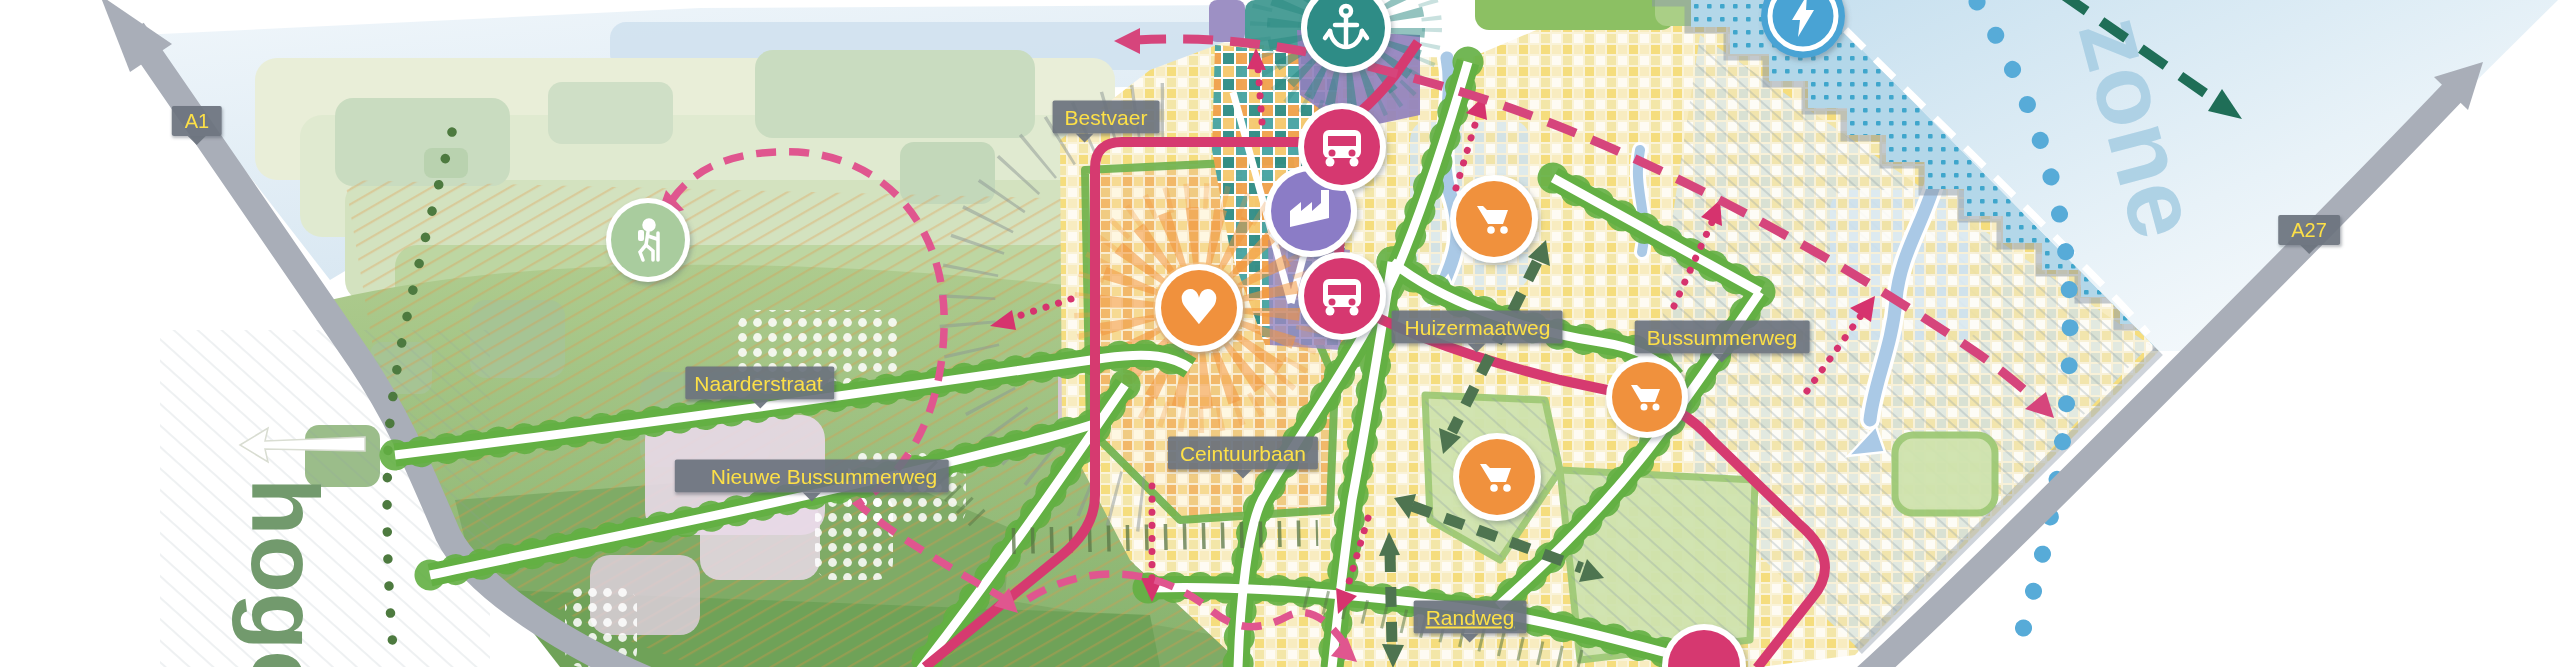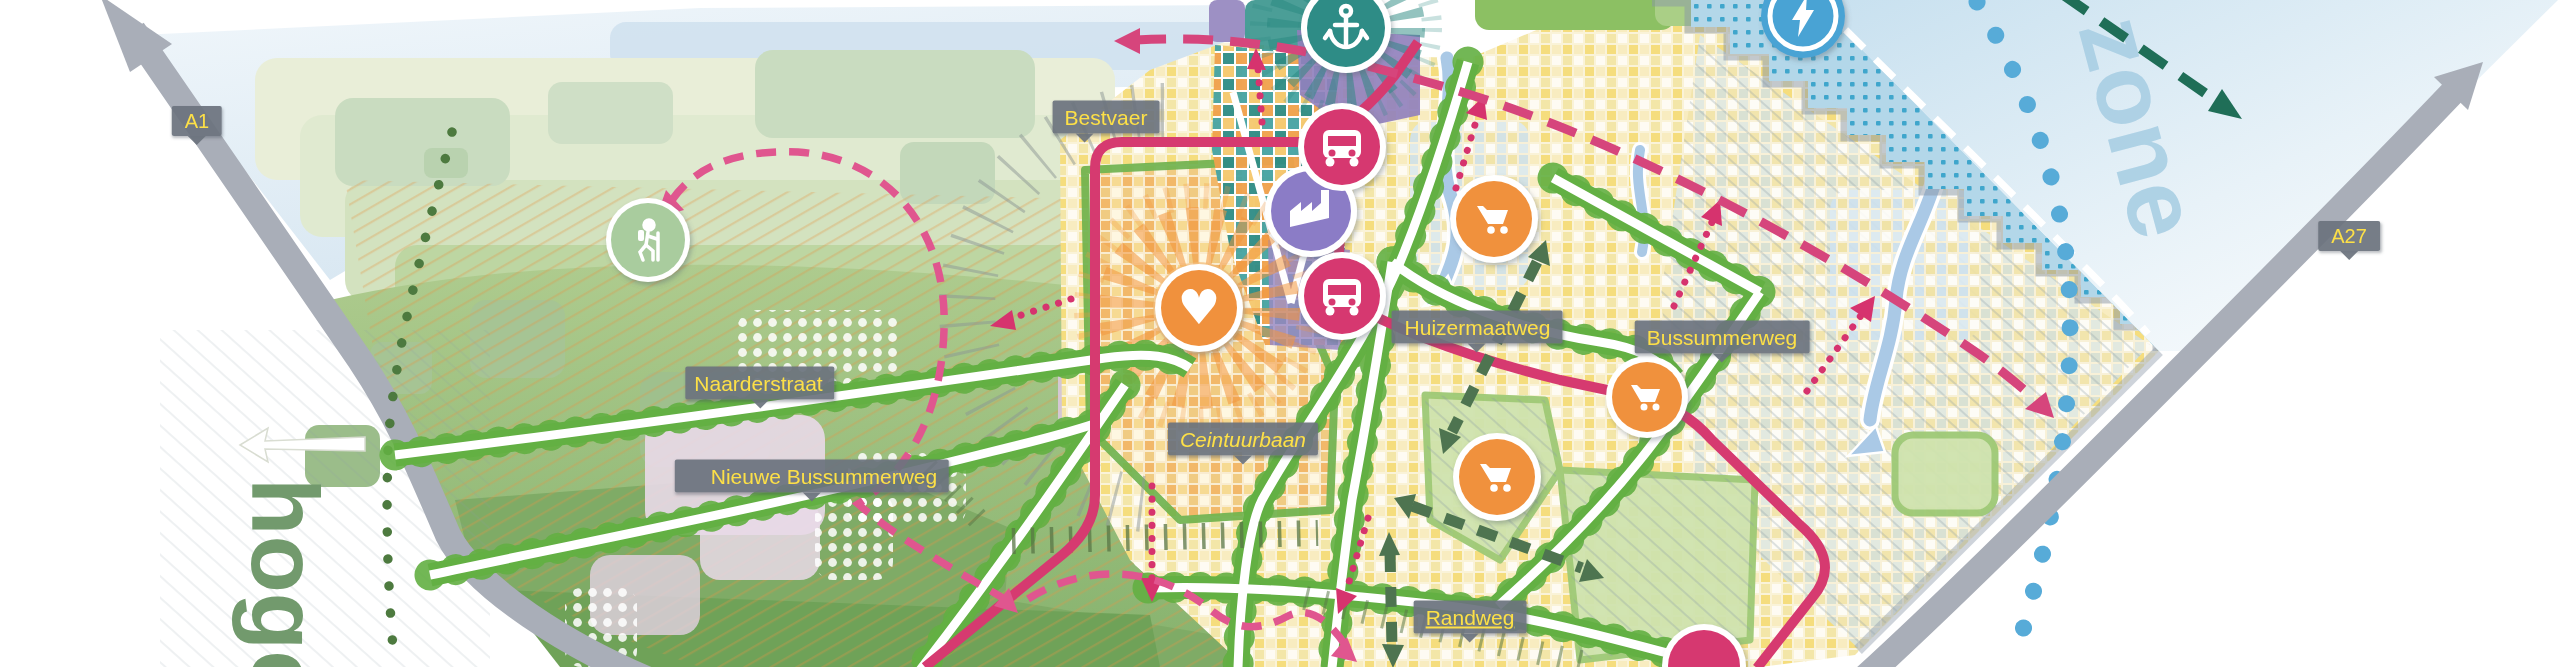--- a/index.html
+++ b/index.html
@@ -390,21 +390,21 @@
     <circle r="44" fill="#fff"></circle>
           <circle r="38" fill="#f0913d"></circle>
     <path d="M -17,-13 h 6 l 4,4 h 21 l -5,14 h -15 z" fill="#fff"></path>
     <circle cx="-3" cy="11" r="3.8" fill="#fff"></circle>
           <circle cx="10" cy="11" r="3.8" fill="#fff"></circle>
   </g>
 </g>
 </svg>
 
 <div class="road-label hwy-label" style="left:197px;top:121px;">A1</div>
-<div class="road-label hwy-label" style="left:2309px;top:236px;margin-left:40px;">A27</div>
+<div class="road-label hwy-label" style="left:2309px;top:230px;">A27</div>
 <div class="road-label ptr-left" style="left:1106px;top:117px;">Bestvaer</div>
 <div class="road-label" style="left:760px;top:383px;padding-left:9px;">Naarderstraat</div>
 <div class="road-label" style="left:812px;top:476px;padding-left:36px;">Nieuwe Bussummerweg</div>
-<div class="road-label" style="left:1243px;top:439px;font-style:italic;">Ceintuurbaan</div>
+<div class="road-label" style="left:1243px;top:453px;">Ceintuurbaan</div>
 <div class="road-label" style="left:1477px;top:327px;padding-left:13px;">Huizermaatweg</div>
 <div class="road-label" style="left:1722px;top:337px;">Bussummerweg</div>
 <div class="road-label" style="left:1470px;top:617px;text-decoration:underline;">Randweg</div>
 </div>
 
 </body></html>

